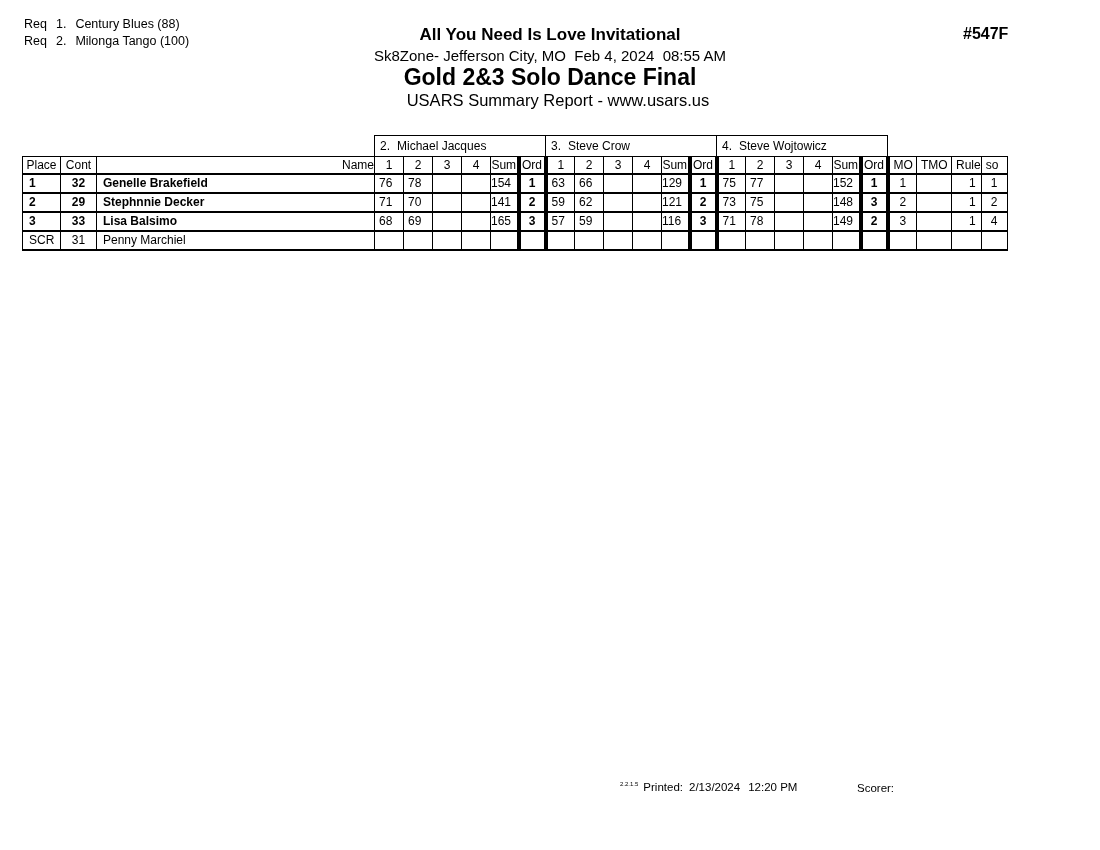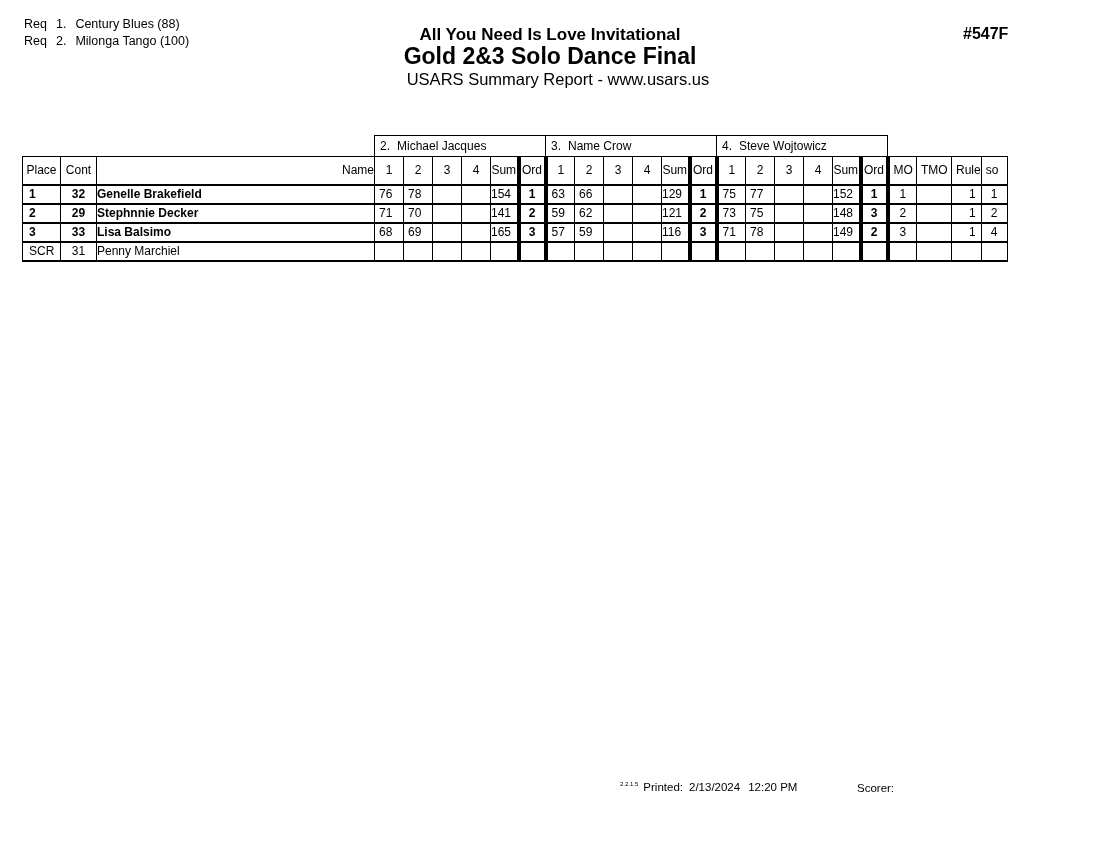--- a/index.html
+++ b/index.html
@@ -24,38 +24,38 @@
 
   .event-number { position: absolute; left: 963px; top: 25px; font-size: 16px; font-weight: bold; }
 
   
   table.results { position: absolute; left: 22px; top: 135px; border-collapse: collapse; table-layout: fixed; }
   .results th, .results td {
     border: 1px solid #000; padding: 0; font-size: 12px; font-weight: normal;
     white-space: nowrap; overflow: hidden; height: 19px; vertical-align: middle;
   }
   .results thead tr.judge-row th, .results thead tr.judge-row td { height: 21px; }
-  .results thead tr.col-row th { height: 28px; border-bottom: 2px solid #000; }
+  .results thead tr.col-row th { height: 17px; border-bottom: 2px solid #000; }
   .results tbody td { border-top: 2px solid #000; border-bottom: 2px solid #000; }
 
   .results td.corner { border: none; }
   .results th.judge { text-align: left; padding-left: 5px; }
   .judge .jname { margin-left: 7px; }
 
   .results th.ord, .results td.ord { border-left: 4px solid #000; border-right: 4px solid #000; }
 
   
   th.place, th.cont { text-align: center; }
   th.name { text-align: right; padding-left: 0; }
   th.s, th.sum, th.ord { text-align: center; }
   th.mo, th.tmo, th.rule, th.so { text-align: left; padding-left: 4px; }
 
   td.place { text-align: left; padding-left: 6px; }
   td.cont  { text-align: center; }
-  td.name  { text-align: left; }
+  td.name  { text-align: left; padding-left: 6px; }
   td.s     { text-align: left; padding-left: 4px; }
   td.sum   { padding-right: 3px; }
   td.ord   { text-align: center; }
   td.mo    { text-align: center; }
   td.tmo   { text-align: center; }
   td.rule  { text-align: right; padding-right: 5px; }
   td.so    { text-align: center; }
 
   tr.placed td.place, tr.placed td.cont, tr.placed td.name, tr.placed td.ord { font-weight: bold; }
 
@@ -79,20 +79,21 @@
   <div class="req-line">
     <span>Req</span><span class="req-num">1.</span><span class="req-title">Century Blues (88)</span>
   </div>
   <div class="req-line">
     <span>Req</span><span class="req-num">2.</span><span class="req-title">Milonga Tango (100)</span>
   </div>
 </div>
 
 <div class="title-block">
   <div class="event-title">All You Need Is Love Invitational</div>
+  <div class="event-subtitle">Sk8Zone- Jefferson City, MO  Feb 4, 2024  08:55 AM</div>
   <div class="category-title">Gold 2&amp;3 Solo Dance Final</div>
   <div class="report-title">USARS Summary Report - www.usars.us</div>
 </div>
 
 <div class="event-number">#547F</div>
 
 <table class="results">
   <colgroup>
     <col class="c-place">
       <col class="c-cont">
@@ -117,21 +118,21 @@
       <col class="c-ord">
     <col class="c-mo">
       <col class="c-tmo">
       <col class="c-rule">
       <col class="c-so">
   </colgroup>
   <thead>
     <tr class="judge-row">
       <td class="corner" colspan="3"></td>
       <th class="judge" colspan="6"><span>2.</span><span class="jname">Michael Jacques</span></th>
-      <th class="judge" colspan="6"><span>3.</span><span class="jname">Name Crow</span></th>
+      <th class="judge" colspan="6"><span>3.</span><span class="jname">Steve Crow</span></th>
       <th class="judge" colspan="6"><span>4.</span><span class="jname">Steve Wojtowicz</span></th>
       <td class="corner" colspan="4"></td>
     </tr>
     <tr class="col-row">
       <th class="place">Place</th>
       <th class="cont">Cont</th>
       <th class="name">Name</th>
       <th class="s">1</th>
       <th class="s">2</th>
       <th class="s">3</th>

